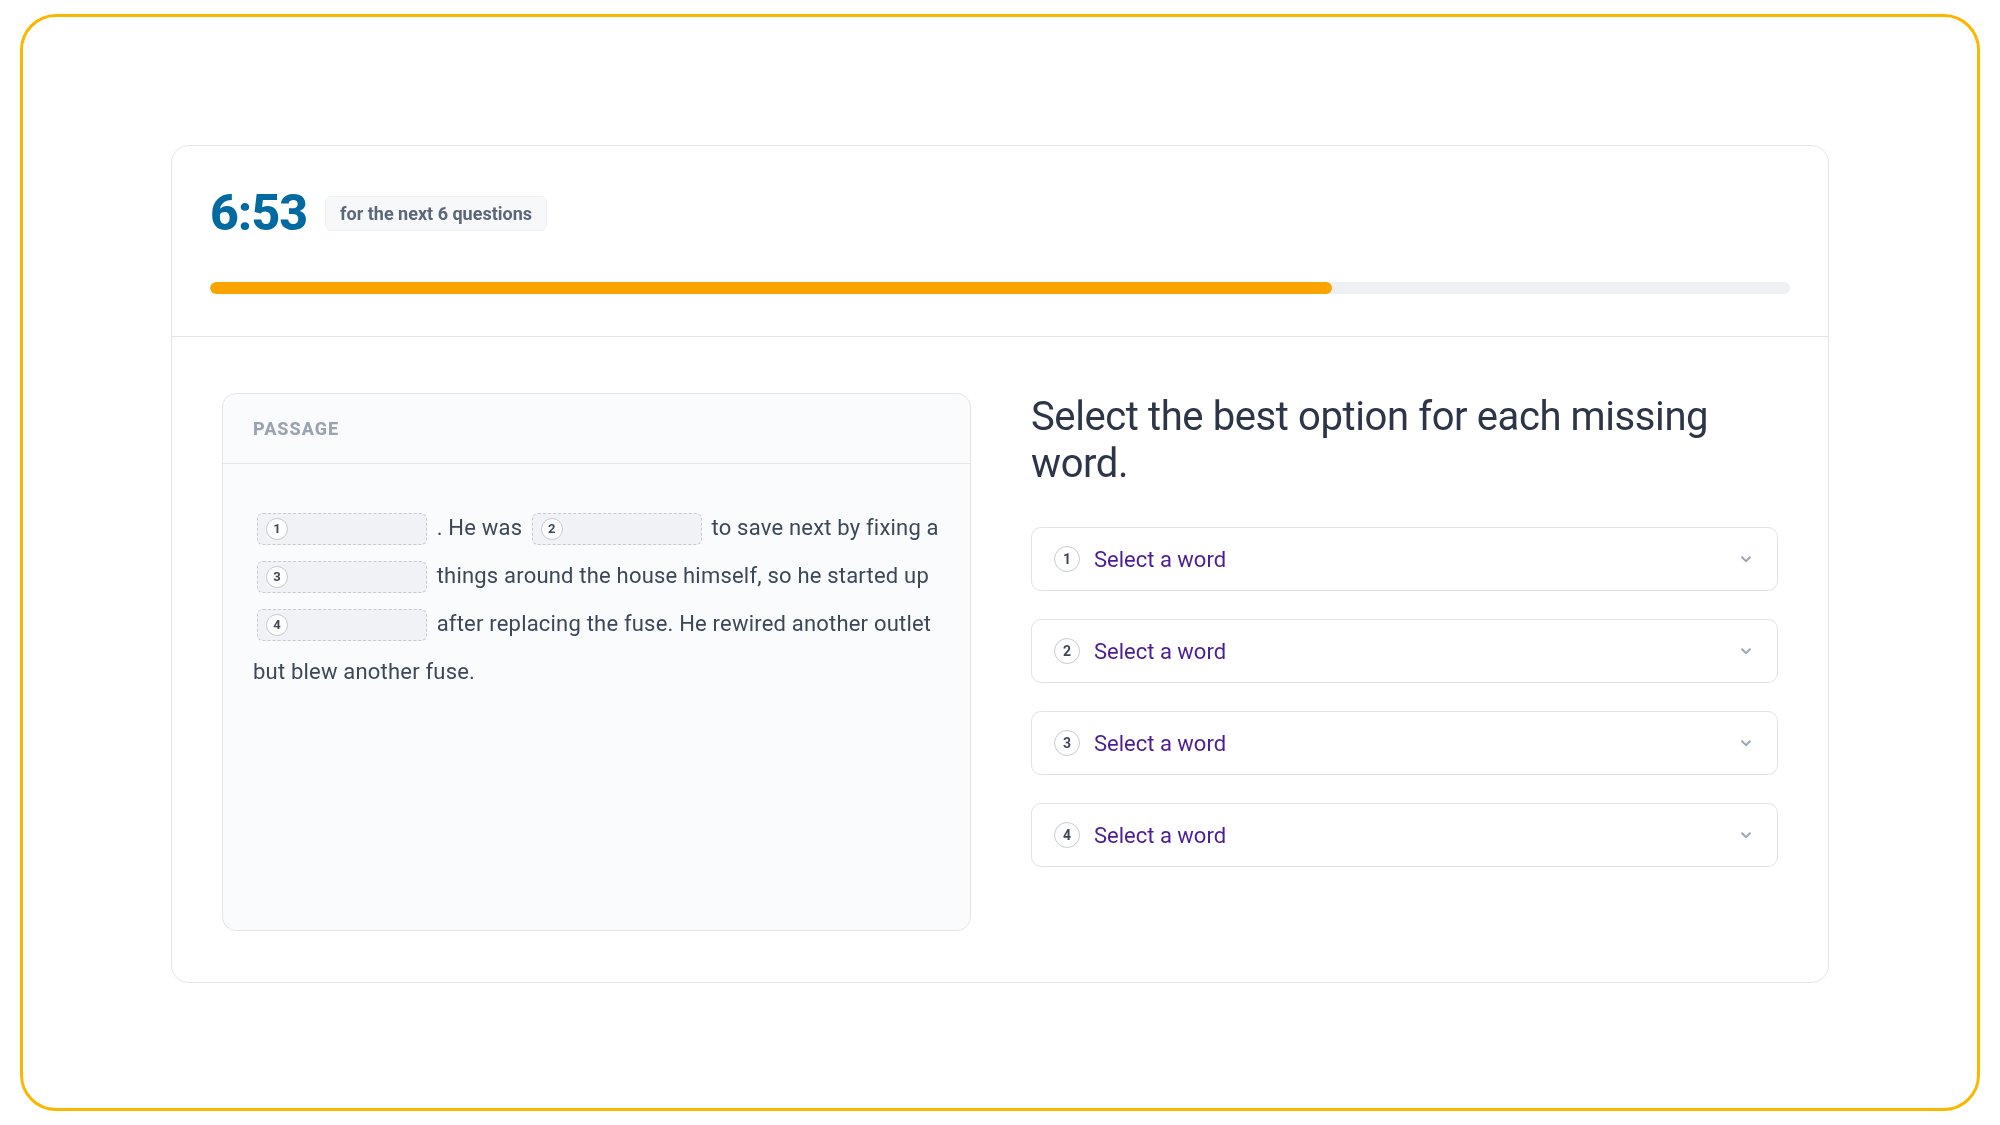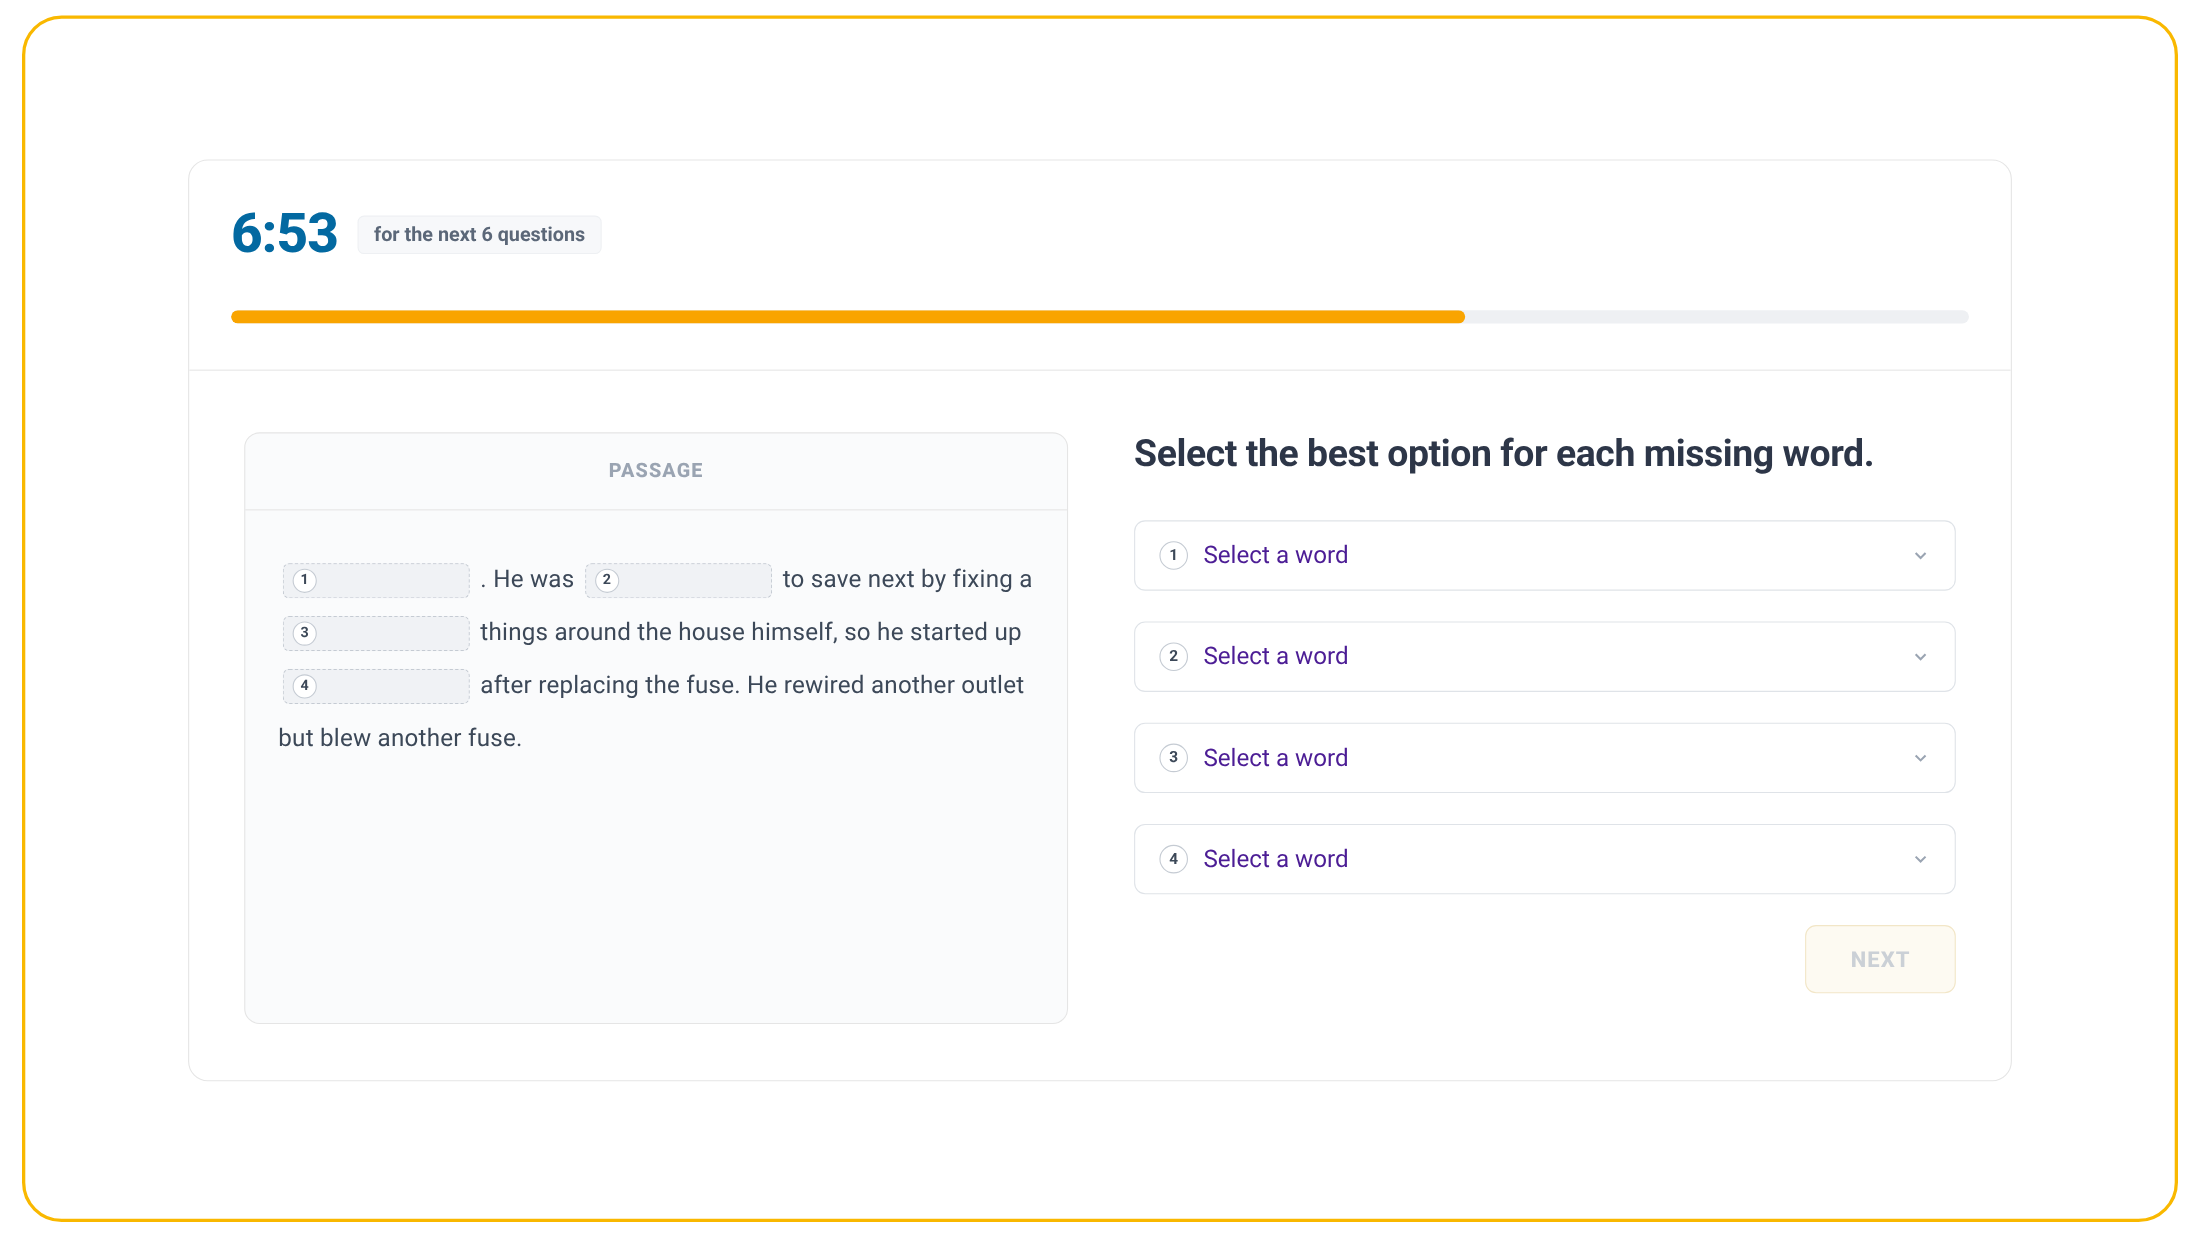--- a/index.html
+++ b/index.html
@@ -87,21 +87,20 @@
       border: 1px solid #e5e5e5;
       border-radius: 14px;
       background: #fafbfc;
       display: flex;
       flex-direction: column;
       min-height: 538px;
     }
     .passage-header {
       padding: 24px 30px;
       border-bottom: 1px solid #e5e5e5;
-      text-align: center;
     }
     .passage-header-label {
       font-size: 18px;
       font-weight: 800;
       color: #9aa4b2;
       letter-spacing: 1px;
     }
     .passage-body {
       padding: 40px 30px 30px 30px;
       color: #3c4858;
@@ -138,22 +137,22 @@
     .blank.b1 .num { margin-right: 130px; }
     .blank.b2 .num { margin-right: 130px; }
     .blank.b3 .num { margin-right: 130px; }
     .blank.b4 .num { margin-right: 130px; }
 
     .right-panel {
       flex: 1;
       min-width: 620px;
     }
     .question-title {
-      font-size: 34px;
-      font-weight: 700;
+      font-size: 40px;
+      font-weight: 400;
       color: #2d3648;
       letter-spacing: -0.4px;
       margin-bottom: 40px;
     }
     .select-row {
       display: flex;
       align-items: center;
       gap: 14px;
       border: 1.5px solid #dfe3e8;
       background: #fff;
@@ -282,19 +281,16 @@
         <div class="select-row">
           <span class="select-num">4</span>
           <span class="select-placeholder">Select a word</span>
           <span class="chevron">
             <svg viewBox="0 0 24 24" fill="none" stroke="#9aa4b2" stroke-width="2.5">
                 <polyline points="6 9 12 15 18 9"></polyline>
               </svg>
           </span>
         </div>
 
-        <div class="footer-row">
-          <div class="next-btn">NEXT</div>
-        </div>
       </div>
     </div>
   </div>
 </div>
 
 </body></html>

